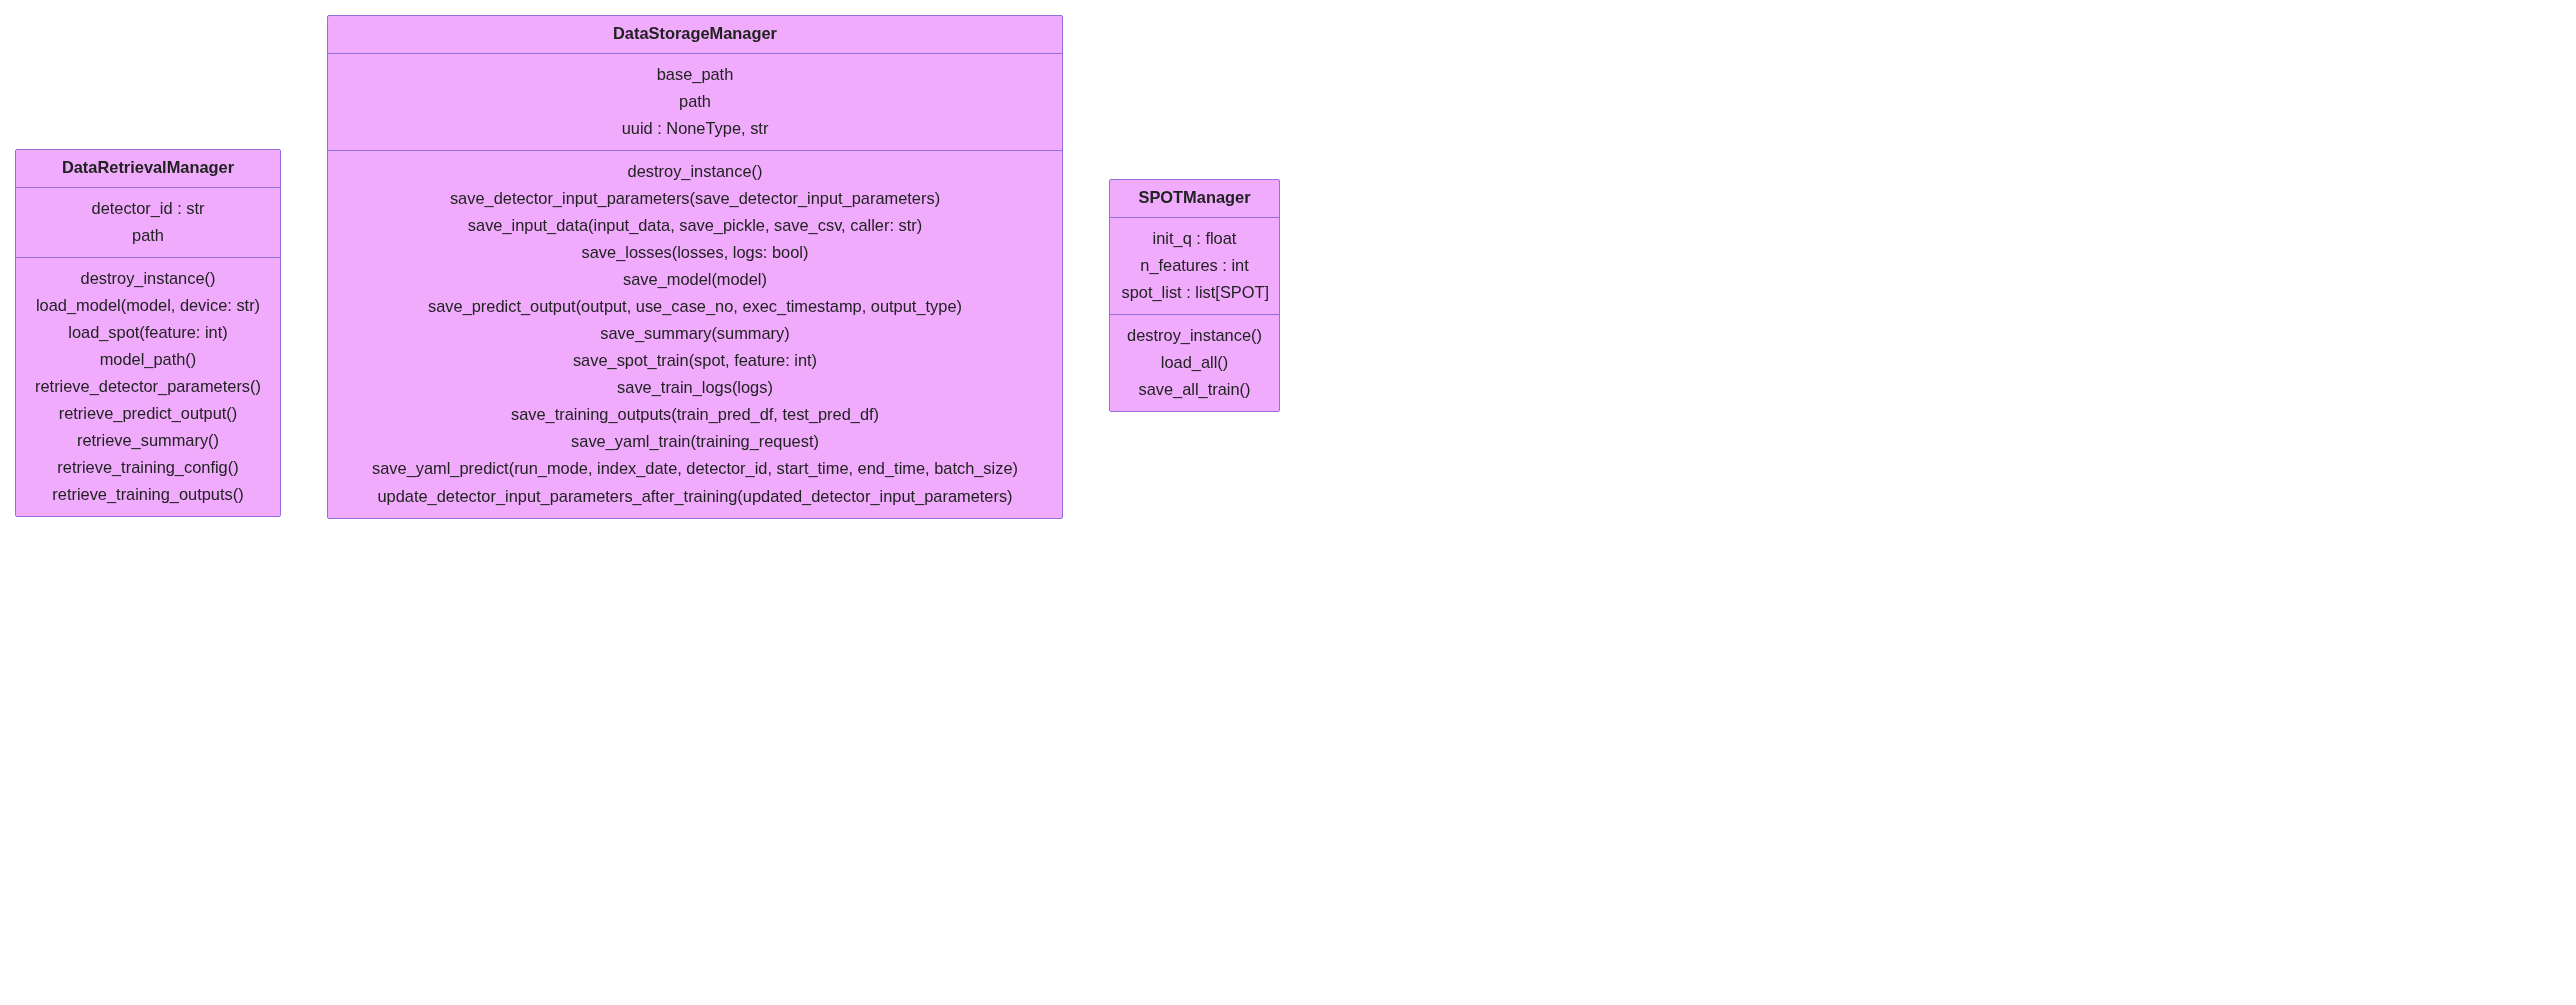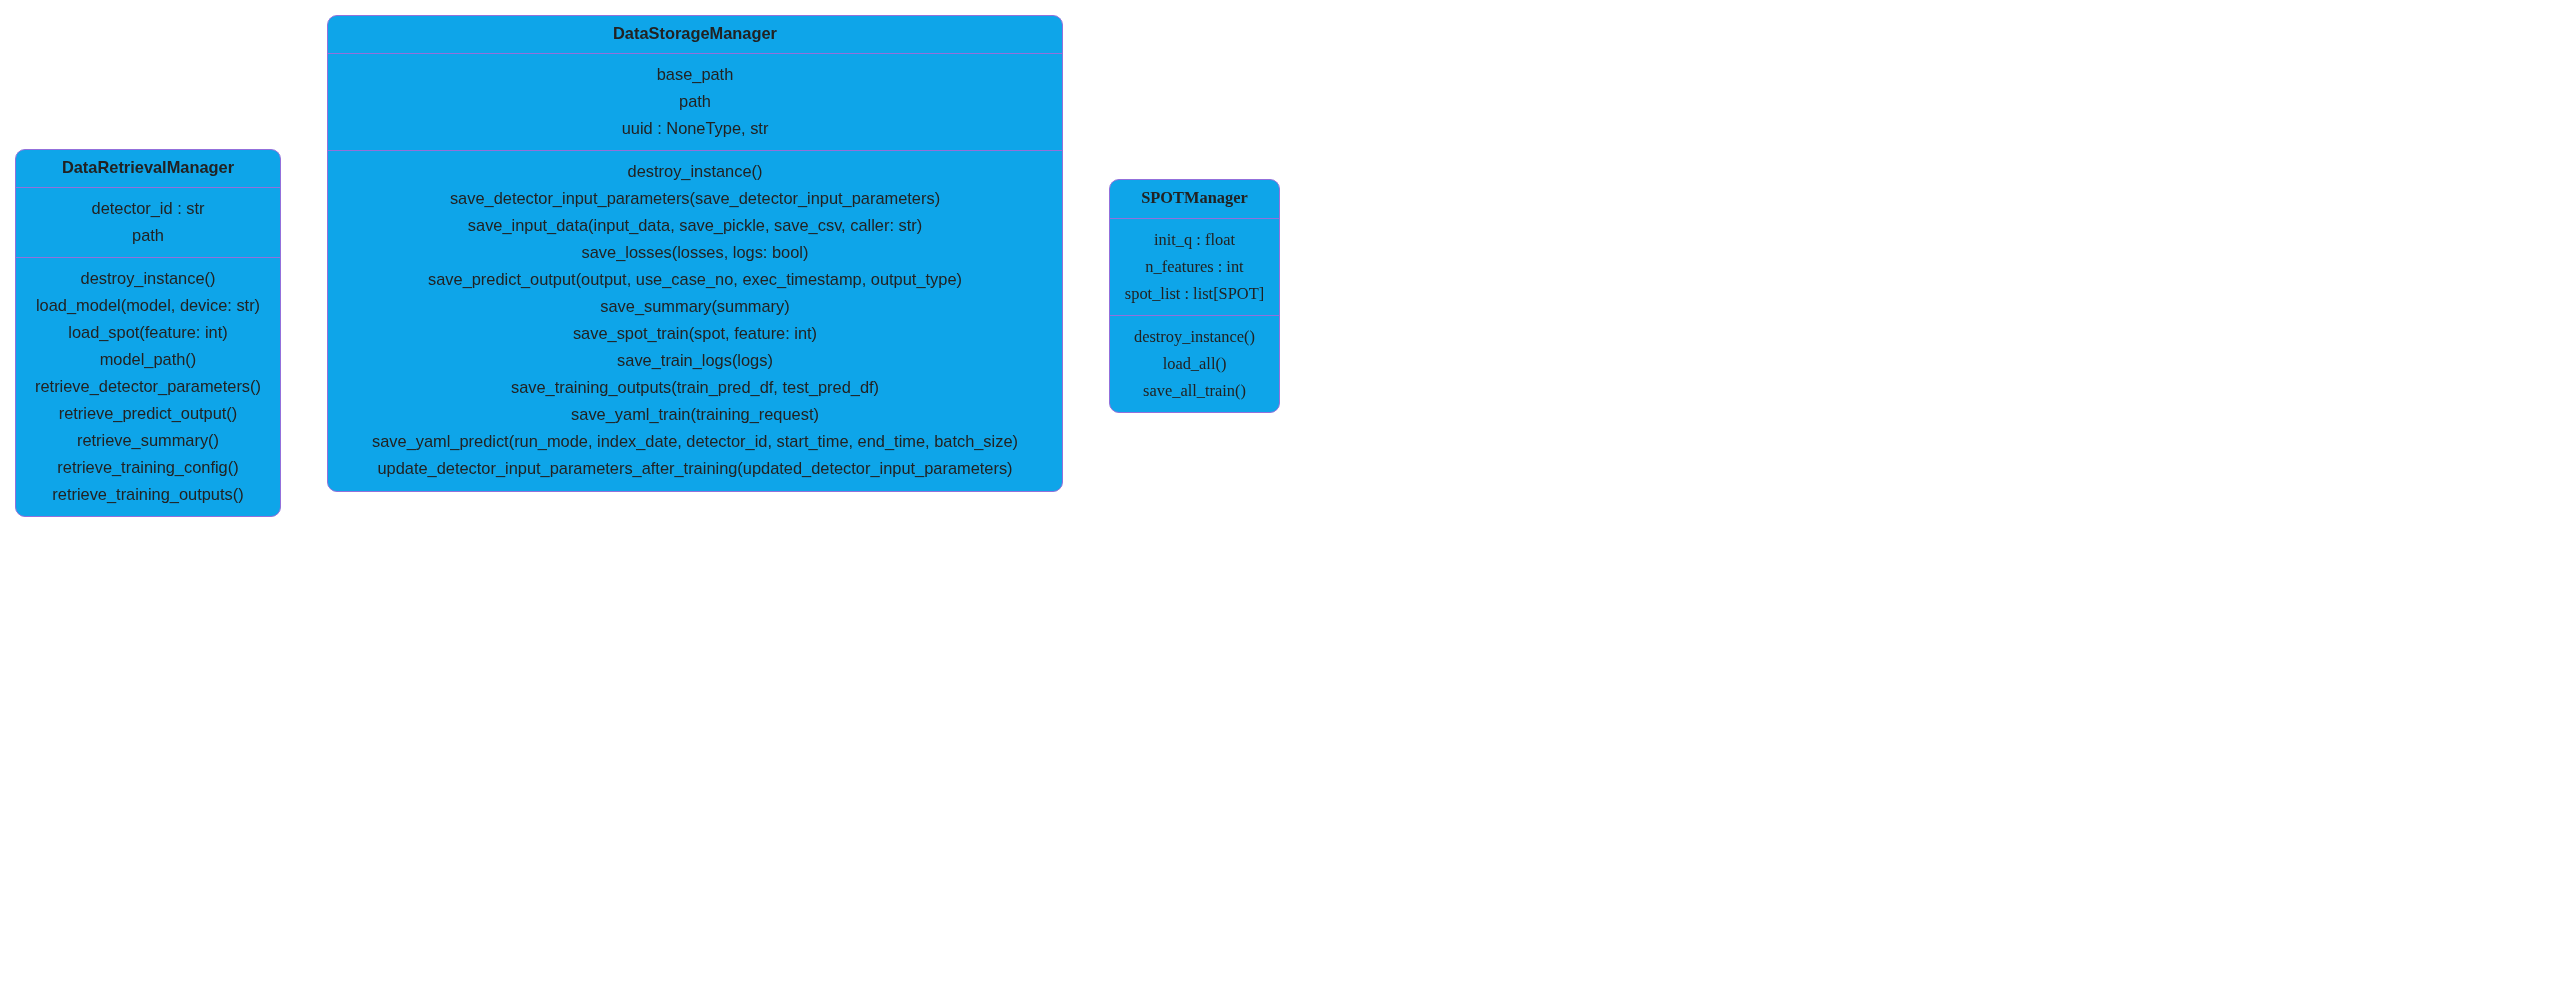--- a/index.html
+++ b/index.html
@@ -10,23 +10,23 @@
     font-size: 16.4px;
     color: #222;
   }
   .canvas {
     position: relative;
     width: 2576px;
     height: 1005px;
   }
   .class-box {
     position: absolute;
-    background: #0ea5e9;
+    background: #f0abfc;
     border: 1.2px solid #9370db;
-    border-radius: 10px;
+    border-radius: 2px;
     box-sizing: border-box;
   }
   .class-title {
     text-align: center;
     font-weight: bold;
     padding: 8.2px 11.5px 10px 11.5px;
     border-bottom: 1.2px solid #9370db;
     white-space: nowrap;
   }
   .section {
@@ -69,31 +69,32 @@
       <div class="section">
         <div class="row">base_path</div>
         <div class="row">path</div>
         <div class="row">uuid : NoneType, str</div>
       </div>
       <div class="section">
         <div class="row">destroy_instance()</div>
         <div class="row">save_detector_input_parameters(save_detector_input_parameters)</div>
         <div class="row">save_input_data(input_data, save_pickle, save_csv, caller: str)</div>
         <div class="row">save_losses(losses, logs: bool)</div>
+        <div class="row">save_model(model)</div>
         <div class="row">save_predict_output(output, use_case_no, exec_timestamp, output_type)</div>
         <div class="row">save_summary(summary)</div>
         <div class="row">save_spot_train(spot, feature: int)</div>
         <div class="row">save_train_logs(logs)</div>
         <div class="row">save_training_outputs(train_pred_df, test_pred_df)</div>
         <div class="row">save_yaml_train(training_request)</div>
         <div class="row">save_yaml_predict(run_mode, index_date, detector_id, start_time, end_time, batch_size)</div>
         <div class="row">update_detector_input_parameters_after_training(updated_detector_input_parameters)</div>
       </div>
     </div>
-    <div class="class-box" style="left: 1109px; top: 179px; width: 171px; font-family: Liberation Serif, serif;">
+    <div class="class-box" style="left: 1109px; top: 179px; width: 171px;">
       <div class="class-title">SPOTManager</div>
       <div class="section">
         <div class="row">init_q : float</div>
         <div class="row">n_features : int</div>
         <div class="row">spot_list : list[SPOT]</div>
       </div>
       <div class="section">
         <div class="row">destroy_instance()</div>
         <div class="row">load_all()</div>
         <div class="row">save_all_train()</div>

